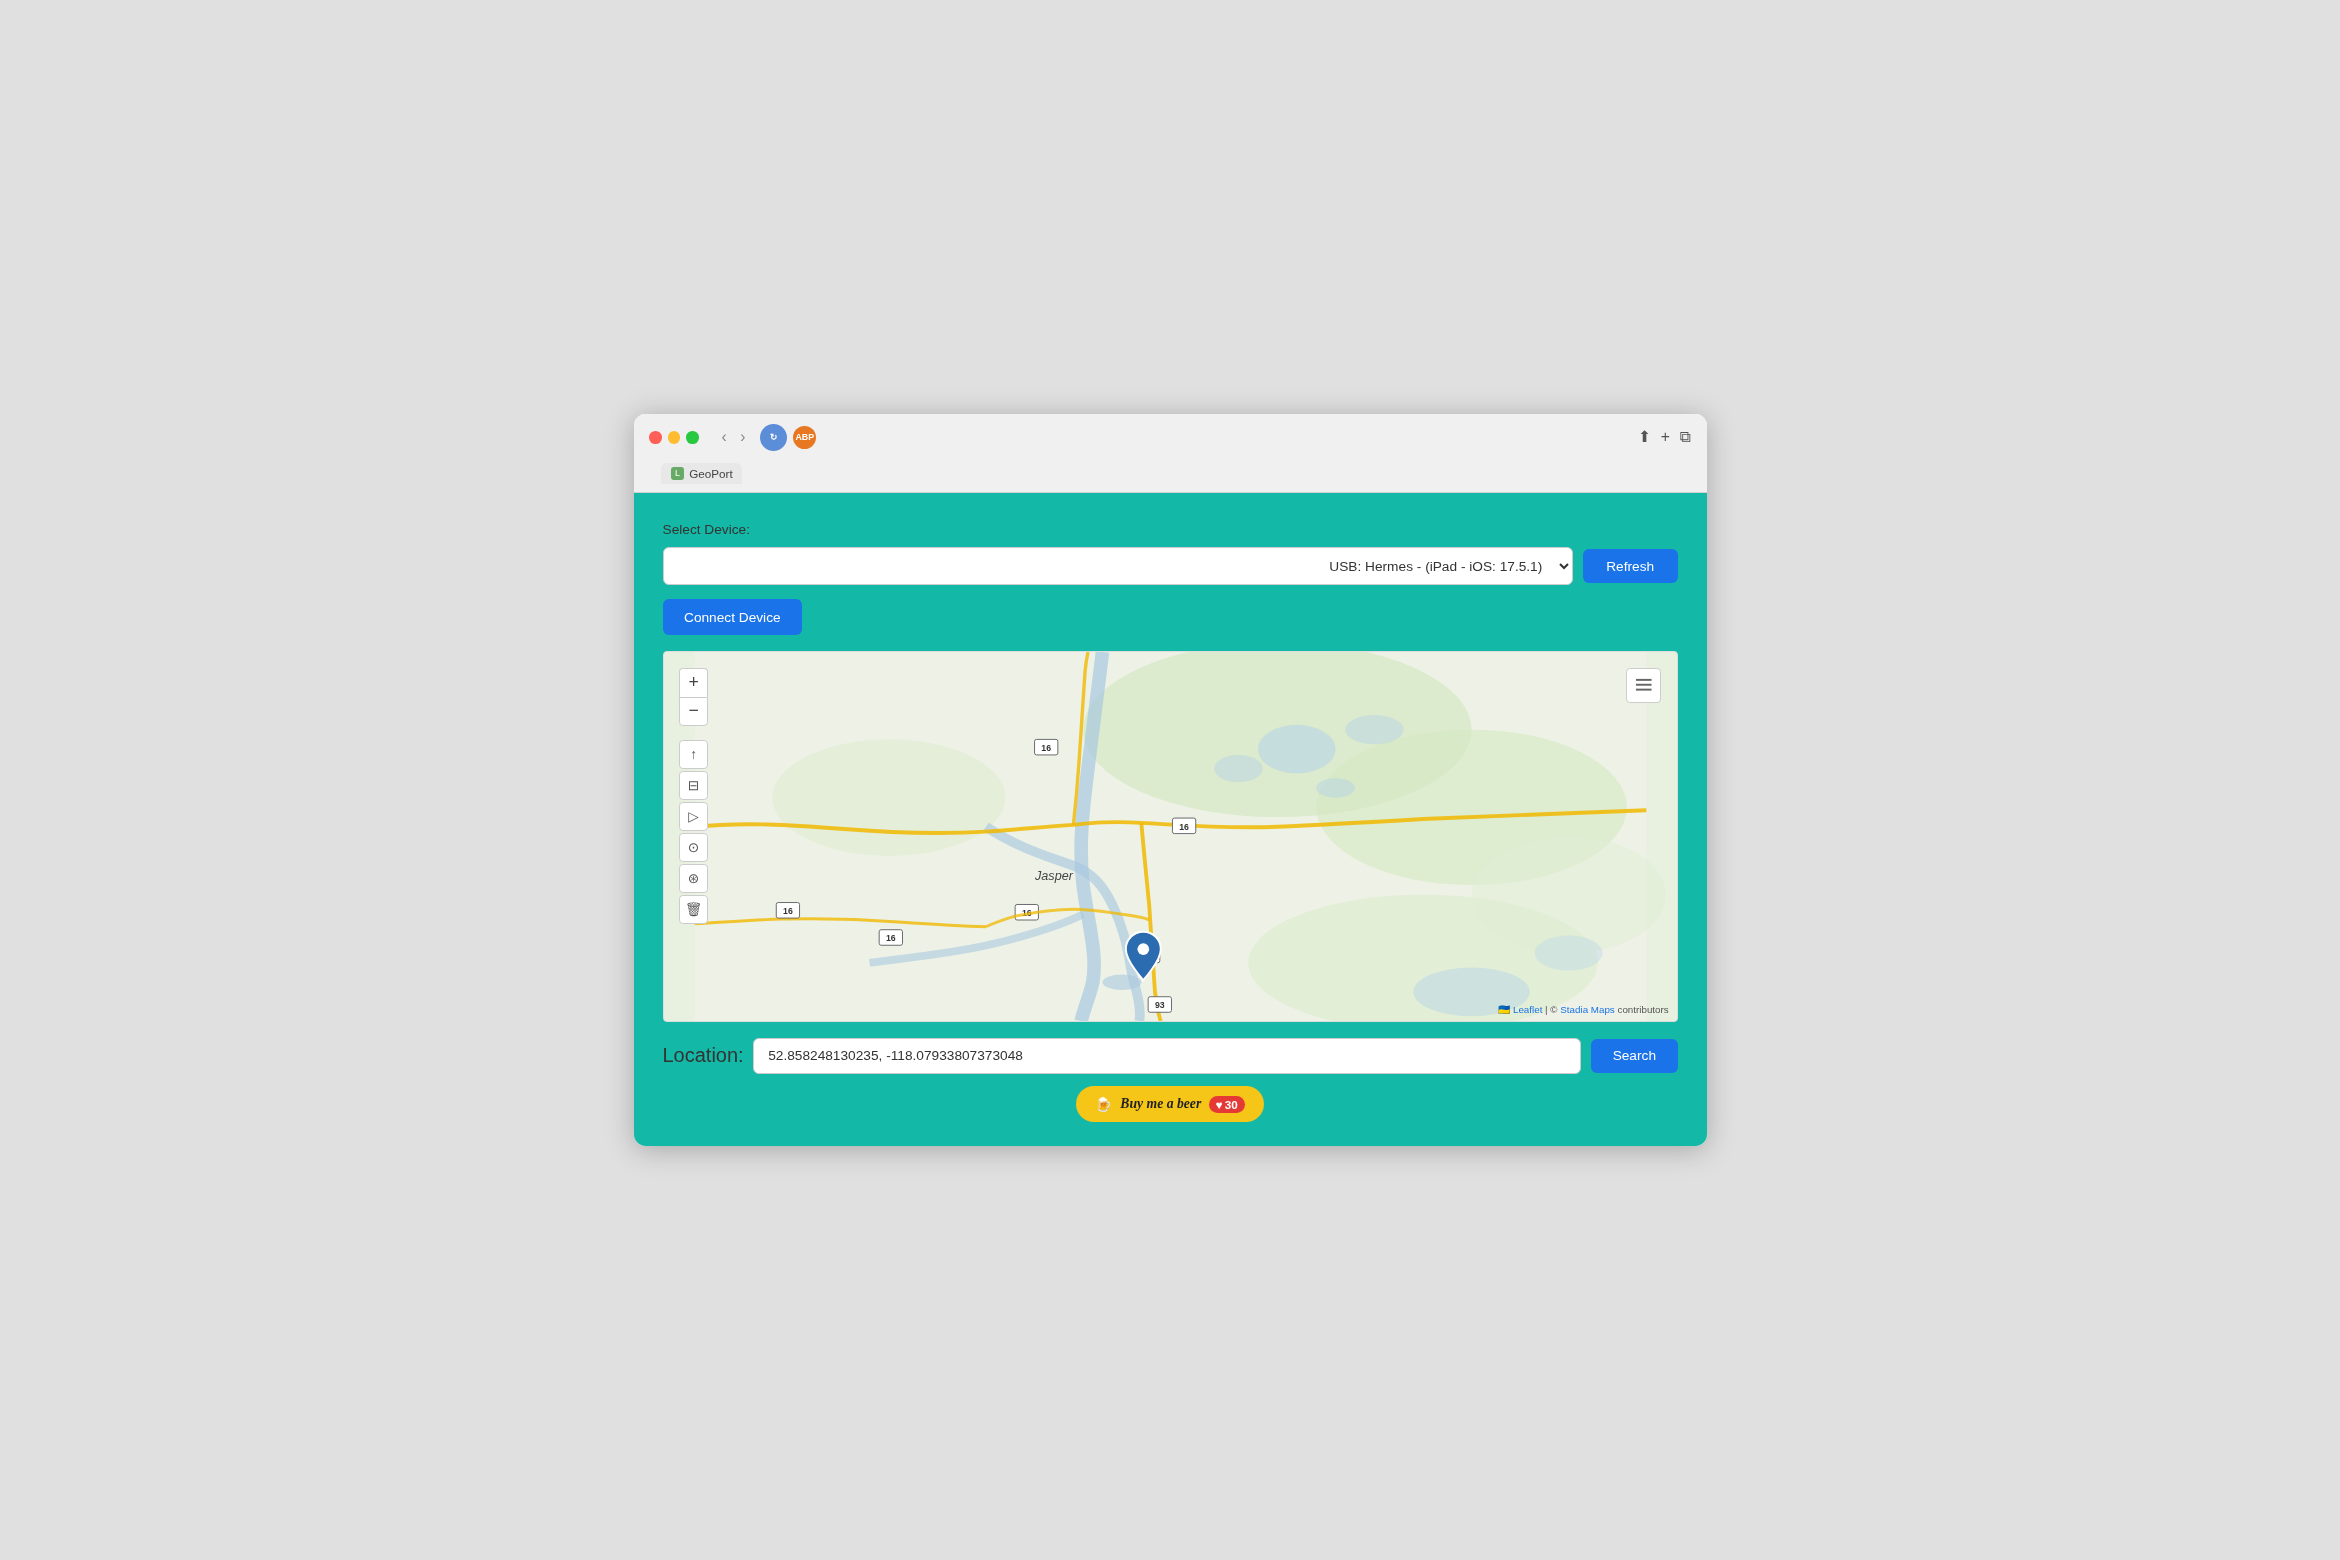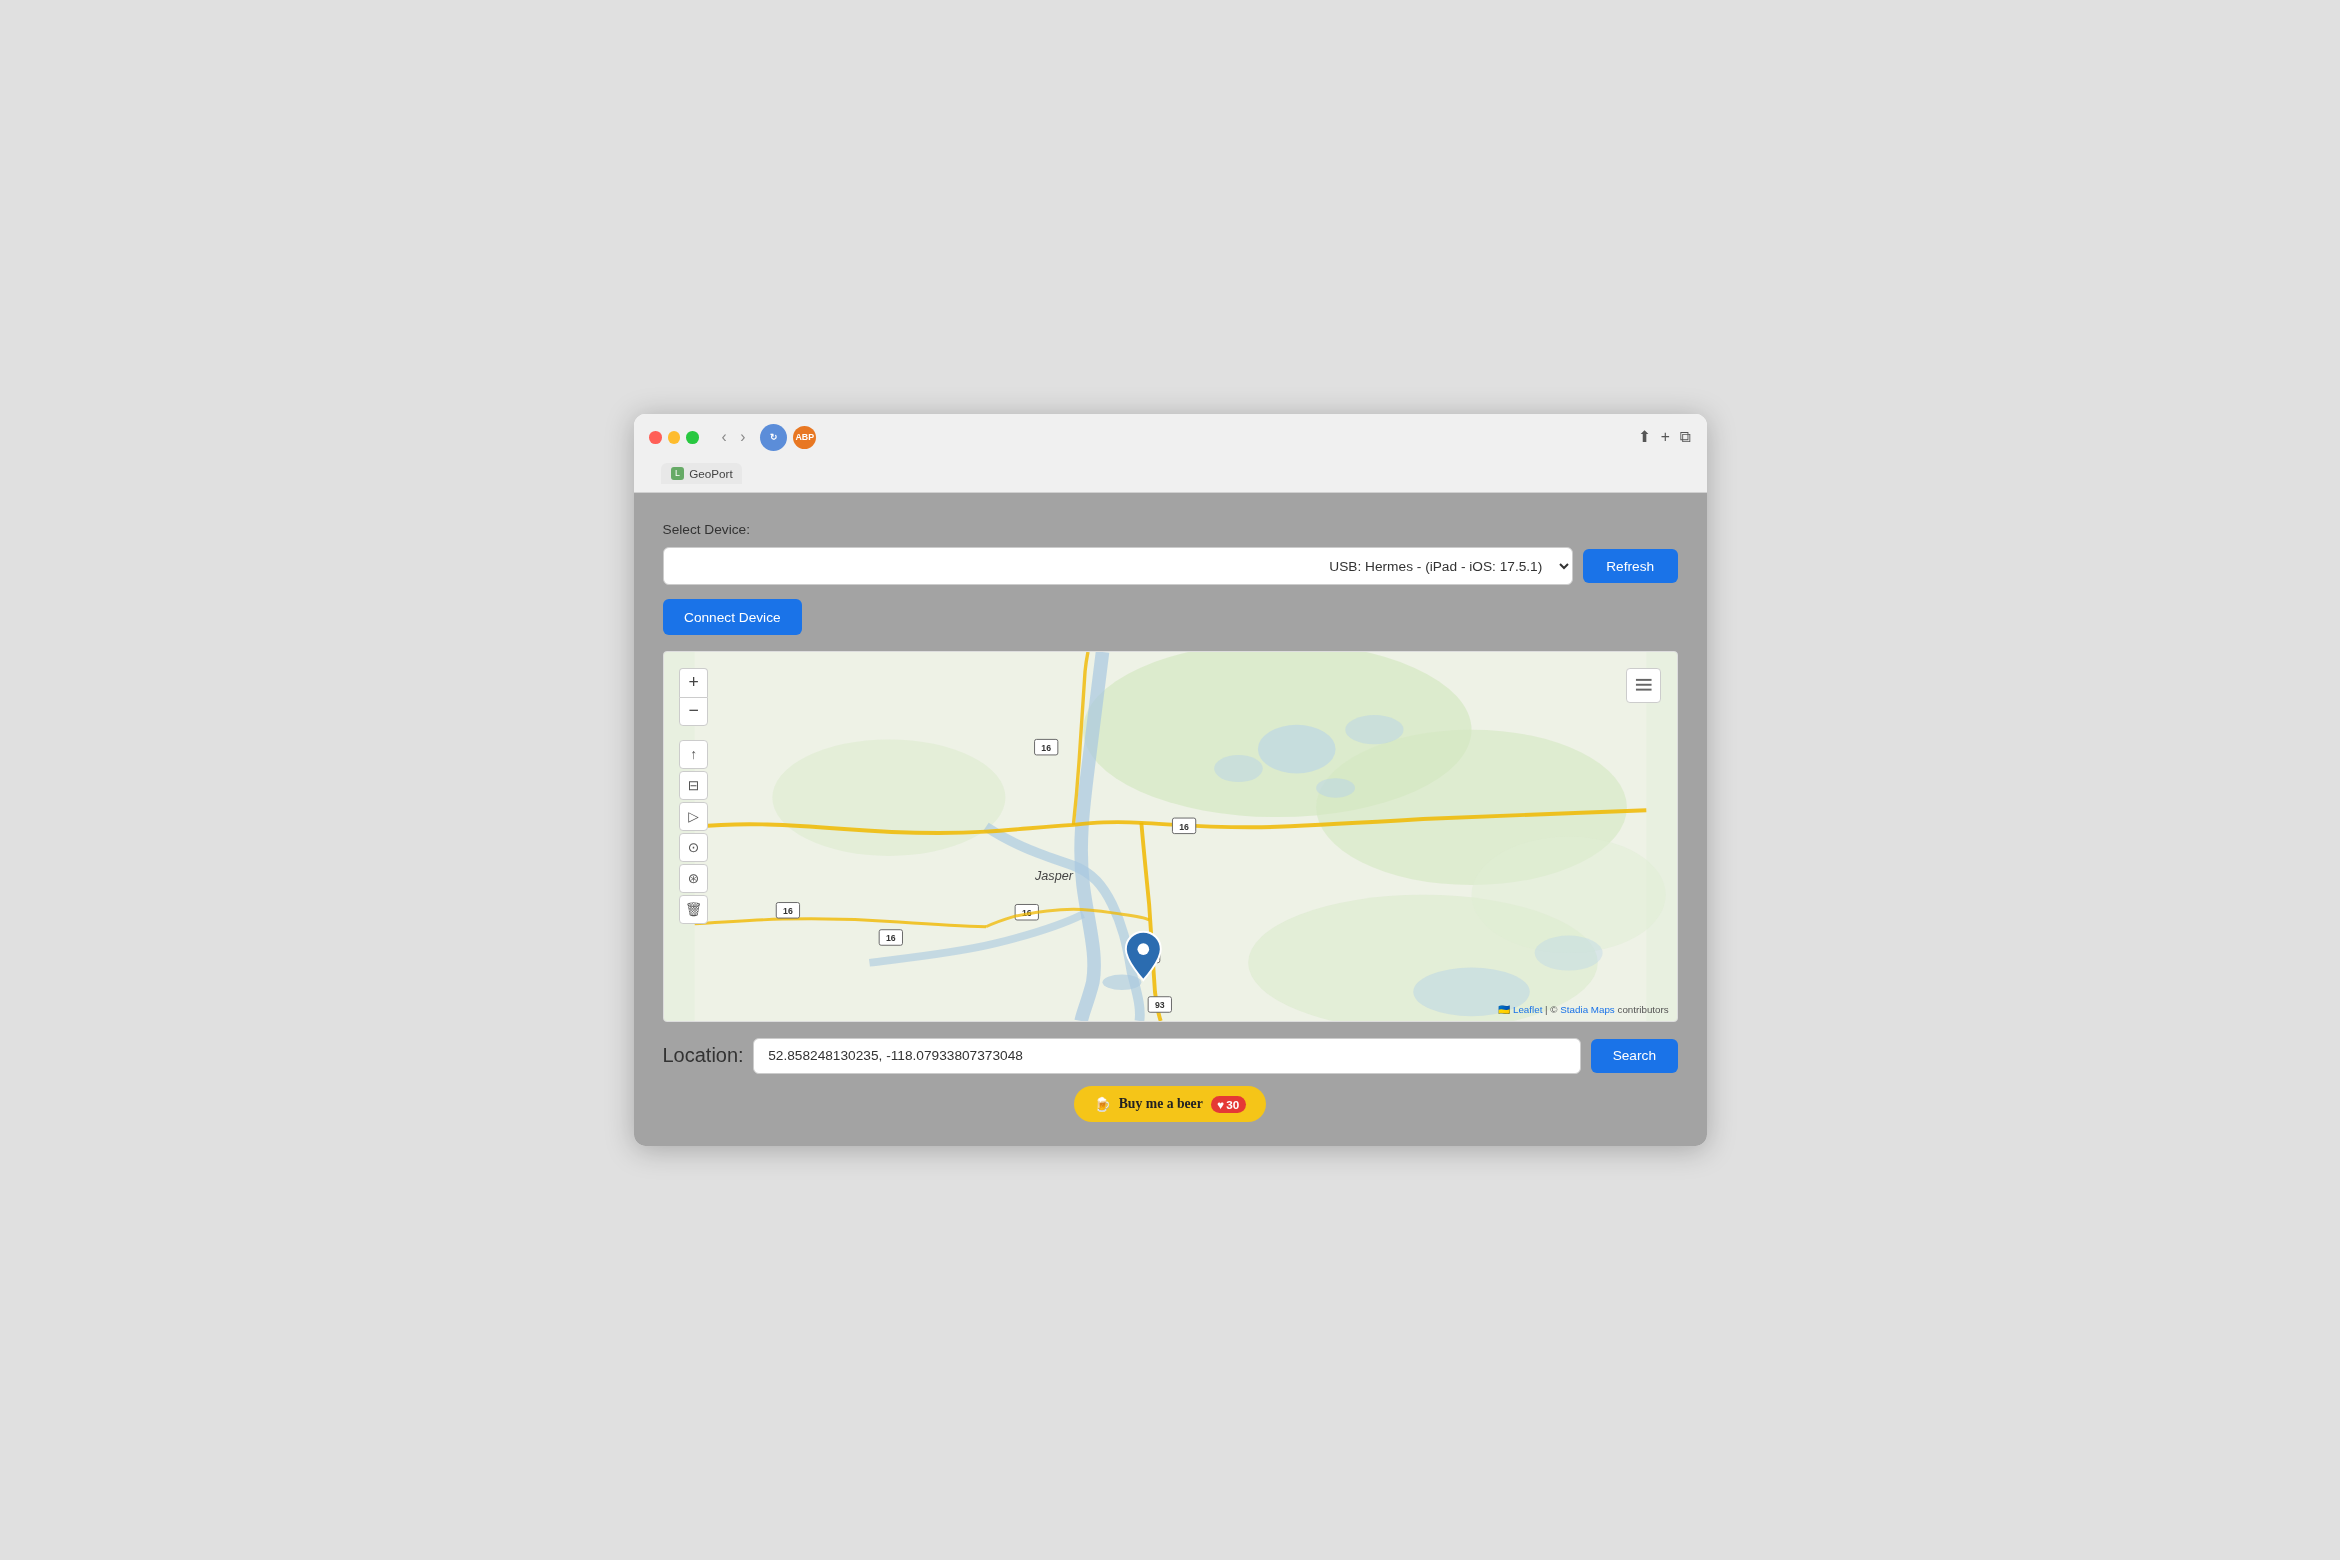--- a/index.html
+++ b/index.html
@@ -138,21 +138,21 @@
       border-radius: 2.9px;
       display: flex;
       align-items: center;
       justify-content: center;
       color: white;
       font-size: 8.8px;
     }
 
     
     .page-content {
-      background: #a3a3a3;
+      background: #14b8a6;
       padding: 29px 29px 23.4px;
     }
 
     .select-label {
       font-size: 13.7px;
       color: #333;
       margin-bottom: 9.8px;
       font-weight: 500;
     }
 
@@ -528,21 +528,21 @@
       <input class="location-input" type="text" value="52.858248130235, -118.07933807373048" style="">
       <button class="btn-search">Search</button>
     </div>
 
     
 
     
     <div class="donate-btn">
       <button class="buy-beer-btn">
         <span>🍺</span>
-        <span style="font-family: Georgia, serif;">Buy me a beer</span>
+        <span style="font-style:italic; font-family: Georgia, serif;">Buy me a beer</span>
         <span class="heart-badge">
           <span>♥</span>
           <span>30</span>
         </span>
       </button>
     </div>
 
   </div>
 </div>
 

